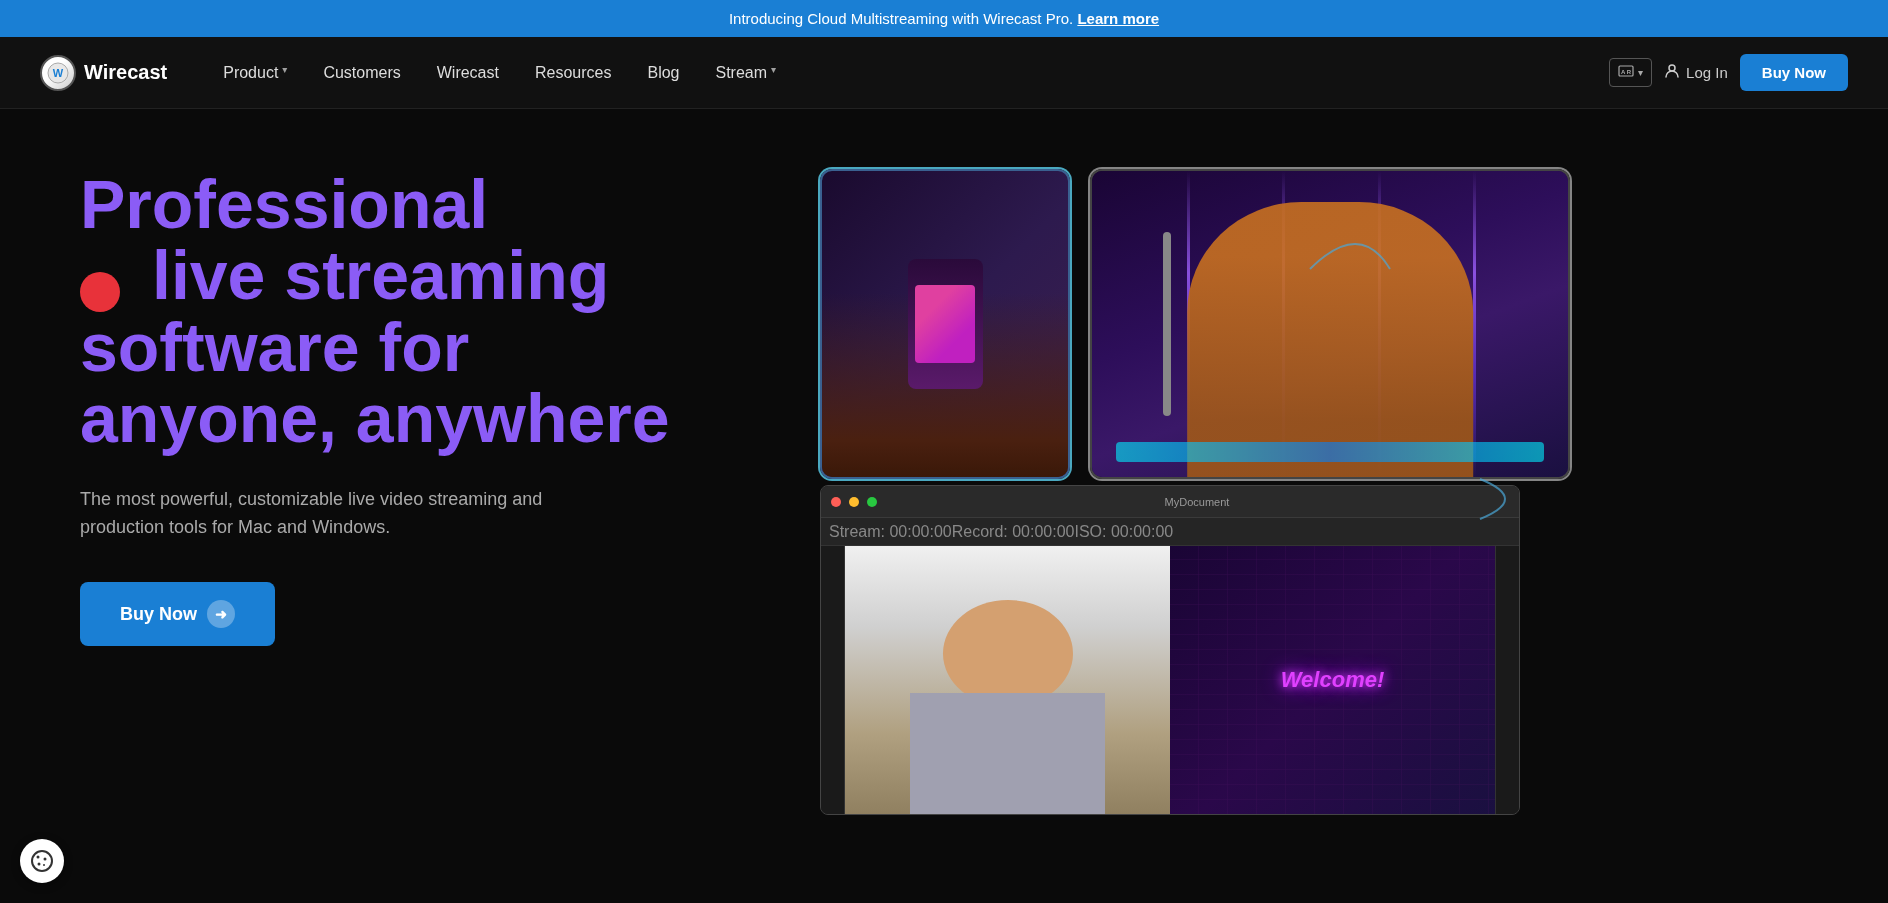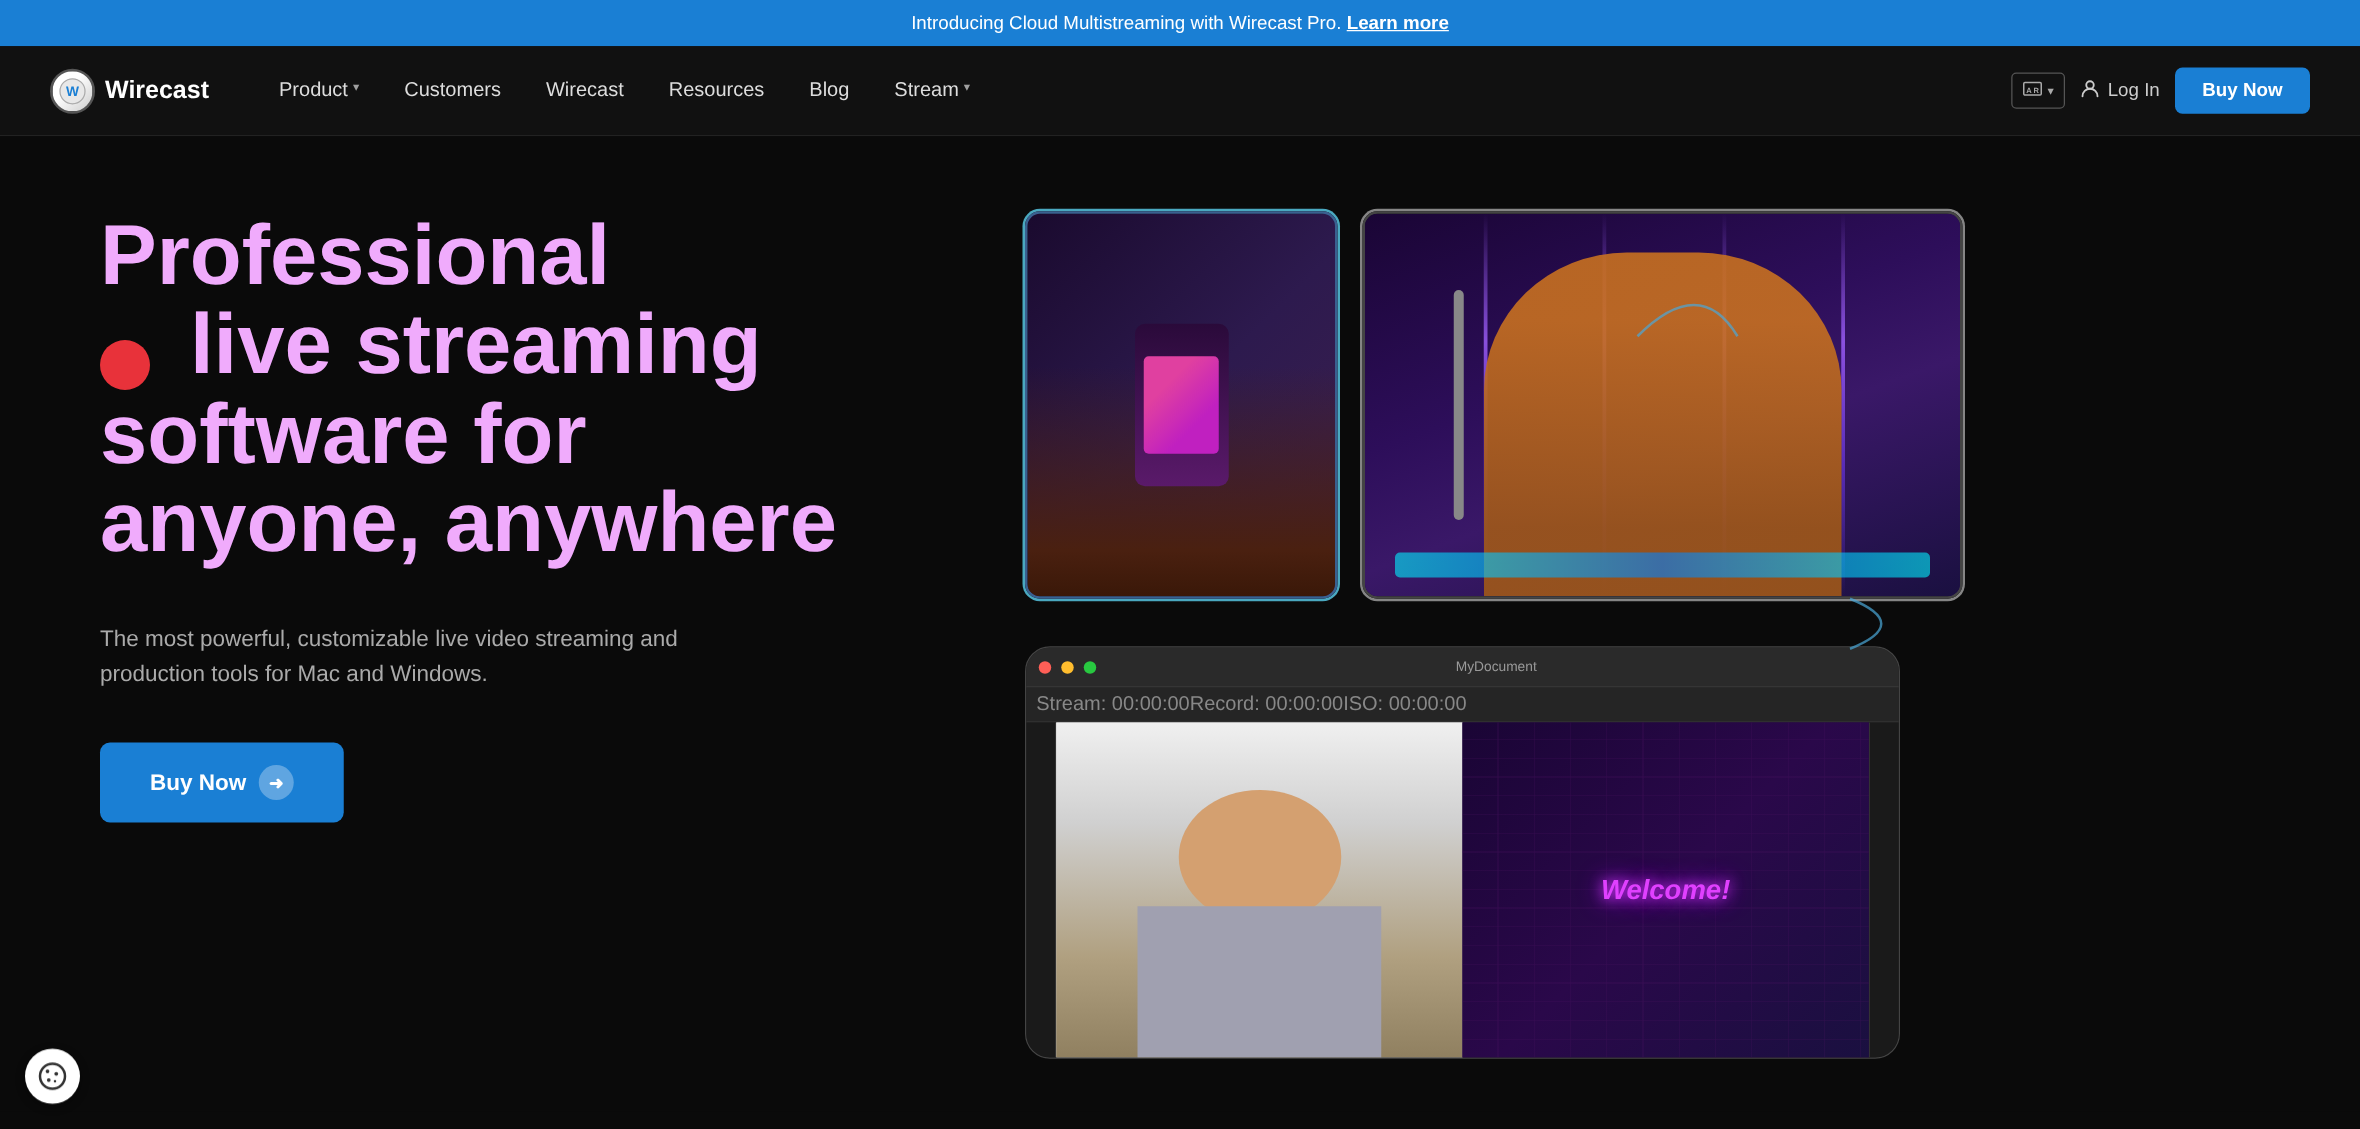--- a/index.html
+++ b/index.html
@@ -102,22 +102,22 @@
     .hero-left {
       flex: 0 0 55%;
       max-width: 700px;
       padding-right: 40px;
       z-index: 2;
     }
     .hero-title {
       font-size: 68px;
       font-weight: 800;
       line-height: 1.05;
-      color: #f0abfc;
-      margin-bottom: 42px;
+      color: #8b5cf6;
+      margin-bottom: 30px;
     }
     .hero-title .line2 {
       display: flex;
       align-items: flex-end;
       gap: 32px;
     }
     .red-dot {
       width: 40px;
       height: 40px;
       background: #e8323a;
@@ -297,27 +297,27 @@
       height: 20px;
       background: linear-gradient(90deg, #00f0ff, #0080ff, #00f0ff);
       border-radius: 4px;
       opacity: 0.6;
     }
     
     .streamer-card { box-shadow: 0 0 0 2px rgba(255,255,255,0.5); }
 
     
     .software-card {
-      top: 348px;
+      top: 316px;
       left: 40px;
       width: 700px;
       height: 330px;
       background: #1e1e1e;
       border: 1px solid #444;
-      border-radius: 20px;
+      border-radius: 8px;
     }
     .software-titlebar {
       height: 32px;
       background: #2a2a2a;
       display: flex;
       align-items: center;
       padding: 0 10px;
       gap: 8px;
       border-bottom: 1px solid #3a3a3a;
     }

